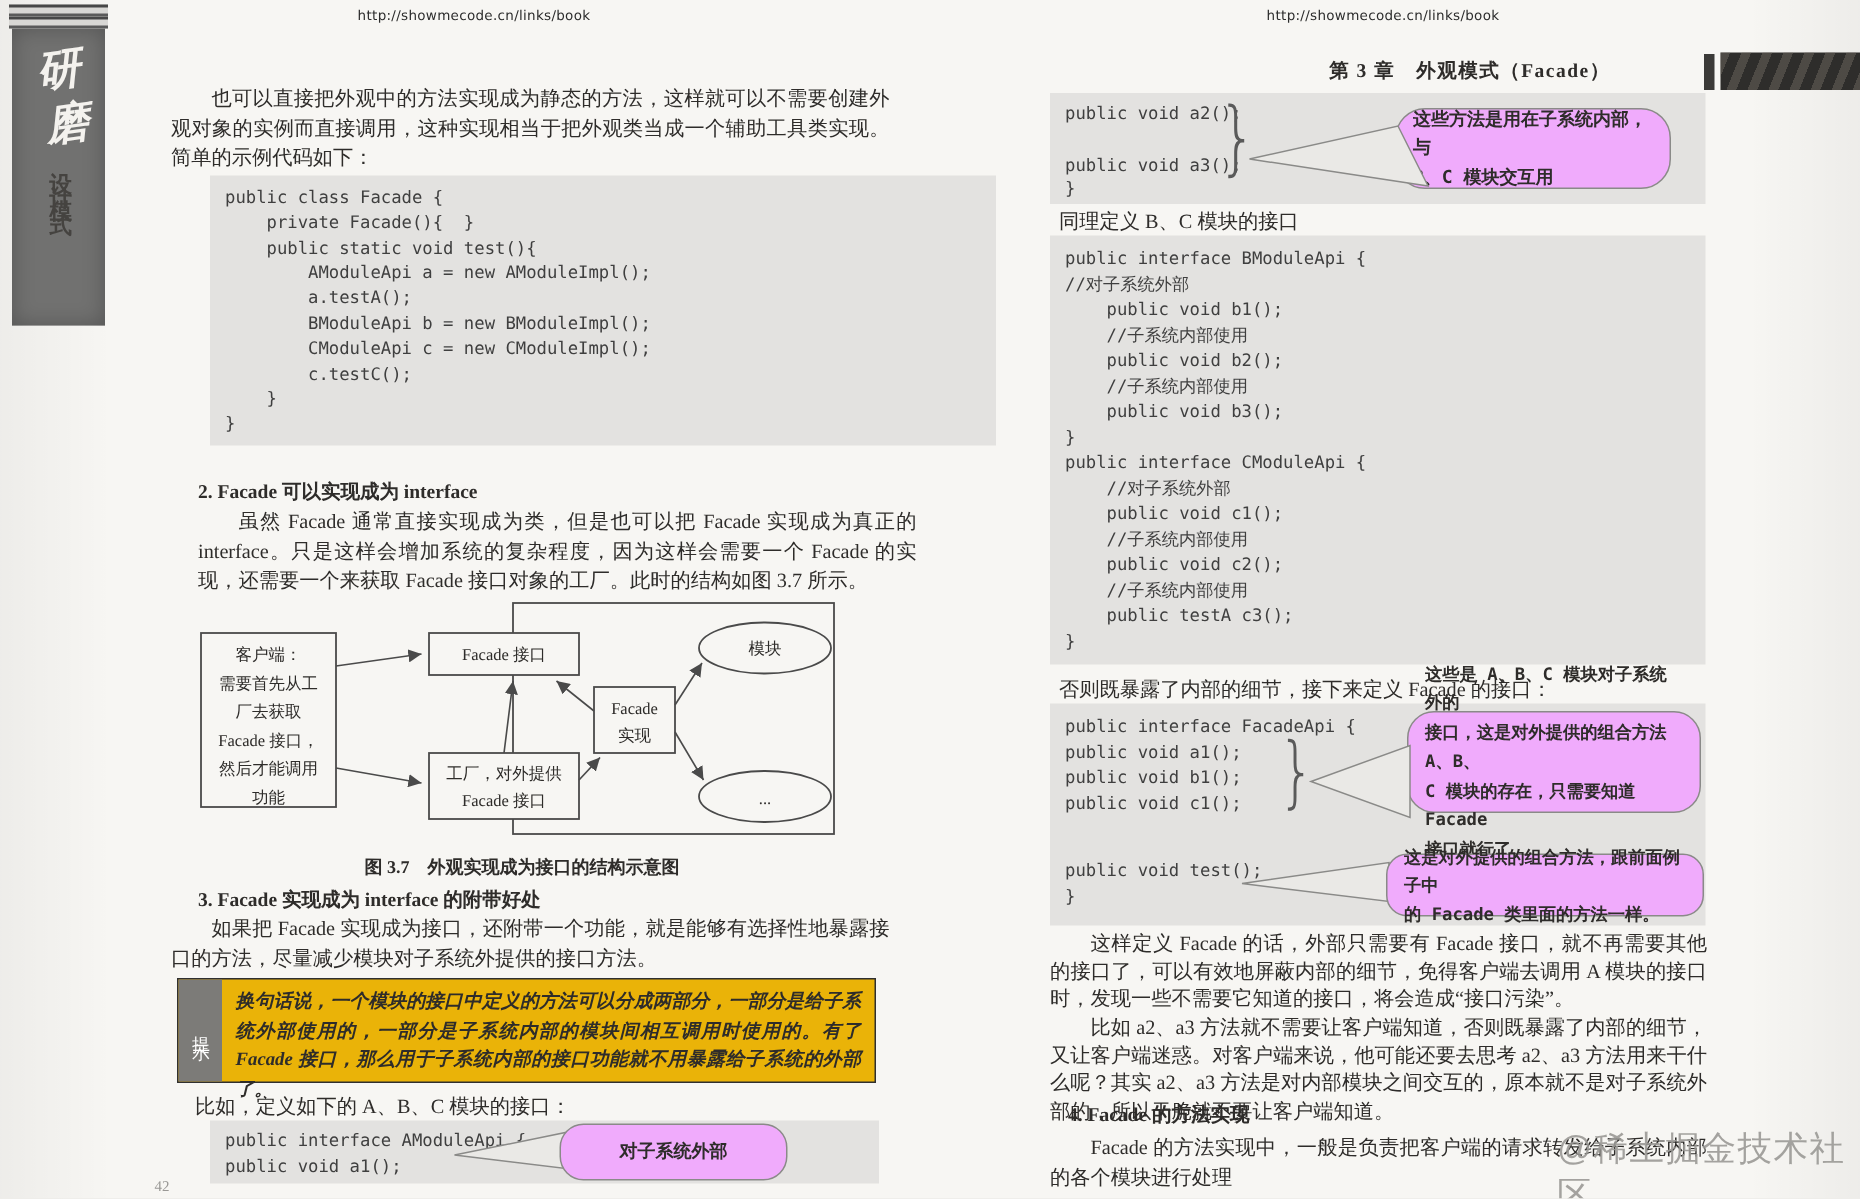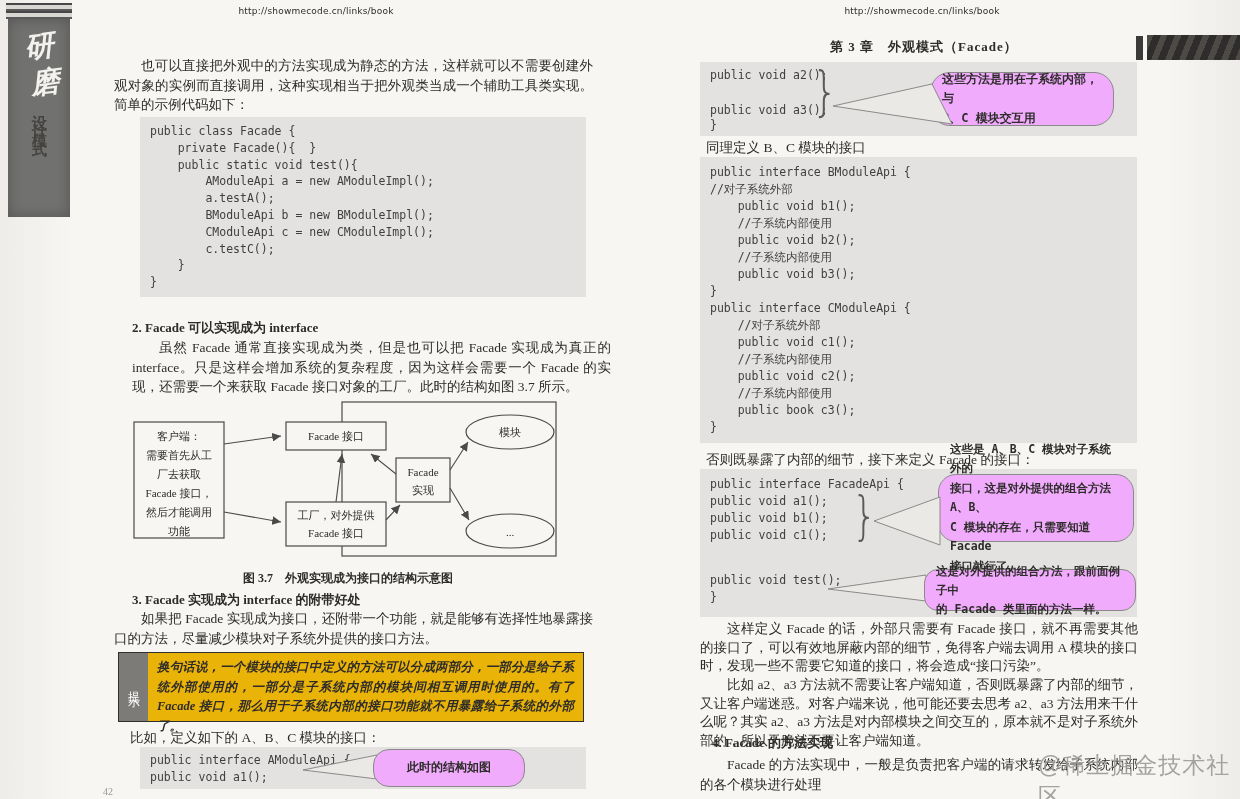--- a/index.html
+++ b/index.html
@@ -39,21 +39,21 @@
   #figure-svg text{font-family:"Liberation Serif","DejaVu Serif",serif;font-size:11px;fill:#2e2c2a;}
   #fig-caption{width:440px;text-align:center;font-size:12px;font-weight:600;}
   
   #tip-box{display:flex;width:466px;height:70px;border:1.5px solid #2f2f2f;background:#eab308;box-sizing:border-box;}
   #tip-label{width:29px;background:#7c7b78;color:#fff;display:flex;align-items:center;justify-content:center;
       writing-mode:vertical-rl;text-orientation:upright;letter-spacing:6px;font-size:12px;
       font-family:"Liberation Sans","DejaVu Sans",sans-serif;}
   #tip-text{flex:1;padding:5px 9px;font-size:12.5px;font-weight:bold;font-style:italic;
       line-height:19.5px;text-align:justify;}
   
-  #chapter-header{left:830px;top:38px;width:300px;text-align:left;font-size:13px;font-weight:600;letter-spacing:1px;}
+  #chapter-header{left:830px;top:38px;width:300px;text-align:center;font-size:13px;font-weight:600;letter-spacing:1px;}
   #header-bar-thin{left:1136px;top:36px;width:7px;height:24px;background:#3b3a38;}
   #chapter-tab{left:1147px;top:35px;width:93px;height:25px;background:#2e2d2b;
       background-image:repeating-linear-gradient(112deg,rgba(125,118,108,.4) 0 6px,rgba(0,0,0,0) 6px 13px);}
   #watermark{left:1038px;top:750px;font-size:23px;color:#9b9a96;letter-spacing:1px;
       font-family:"Liberation Sans","DejaVu Sans",sans-serif;opacity:.9;}
   #page-num{left:103px;top:786px;font-size:10px;color:#9a9996;}
 </style>
 </head>
 <body>
 
@@ -64,21 +64,21 @@
   <div class="abs" id="spine">
     <div class="spine-char spine-c1">研</div>
     <div class="spine-char spine-c2">磨</div>
     <div class="spine-sub">设计模式</div>
   </div>
 
   <div class="abs url" style="left:226px;top:6px;">http://showmecode.cn/links/book</div>
 
   <div class="abs para" style="left:114px;top:56px;width:479px;">也可以直接把外观中的方法实现成为静态的方法，这样就可以不需要创建外观对象的实例而直接调用，这种实现相当于把外观类当成一个辅助工具类实现。简单的示例代码如下：</div>
 
-  <div class="abs codeblock" style="left:140px;top:117px;width:446px;padding:6px 10px;box-sizing:border-box;">
+  <div class="abs codeblock" style="left:140px;top:117px;width:524px;padding:6px 10px;box-sizing:border-box;">
       <div class="code-line">public class Facade {</div>
       <div class="code-line">    private Facade(){  }</div>
       <div class="code-line">    public static void test(){</div>
       <div class="code-line">        AModuleApi a = new AModuleImpl();</div>
       <div class="code-line">        a.testA();</div>
       <div class="code-line">        BModuleApi b = new BModuleImpl();</div>
       <div class="code-line">        CModuleApi c = new CModuleImpl();</div>
       <div class="code-line">        c.testC();</div>
       <div class="code-line">    }</div>
       <div class="code-line">}</div>
@@ -137,21 +137,21 @@
   <div class="abs" style="left:130px;top:729px;font-size:13.5px;">比如，定义如下的 A、B、C 模块的接口：</div>
 
   <div class="abs codeblock" style="left:140px;top:747px;width:446px;height:42px;padding:5px 10px;box-sizing:border-box;">
     <div>
         <div class="code-line">public interface AModuleApi {</div>
         <div class="code-line">public void a1();</div>
       </div>
     <svg class="tailsvg" width="446" height="50">
       <polygon points="163,23 237,8 237,32" fill="#eae9e6" stroke="#8a8a88" stroke-width="1"></polygon>
     </svg>
-    <div class="bubble" style="left:233px;top:2px;width:152px;height:38px;align-items:center;">此时的结构如图</div>
+    <div class="bubble" style="left:233px;top:2px;width:152px;height:38px;align-items:center;">对子系统外部</div>
   </div>
 
   <div class="abs" id="page-num">42</div>
 
   <div class="abs url" style="left:832px;top:6px;">http://showmecode.cn/links/book</div>
   <div class="abs" id="chapter-header">第 3 章　外观模式（Facade）</div>
   <div class="abs" id="header-bar-thin"></div>
   <div class="abs" id="chapter-tab"></div>
 
   <div class="abs codeblock" style="left:700px;top:62px;width:437px;height:74px;">
@@ -178,21 +178,21 @@
       <div class="code-line">    public void b2();</div>
       <div class="code-line">    //子系统内部使用</div>
       <div class="code-line">    public void b3();</div>
       <div class="code-line">}</div>
       <div class="code-line">public interface CModuleApi {</div>
       <div class="code-line">    //对子系统外部</div>
       <div class="code-line">    public void c1();</div>
       <div class="code-line">    //子系统内部使用</div>
       <div class="code-line">    public void c2();</div>
       <div class="code-line">    //子系统内部使用</div>
-      <div class="code-line">    public book c3();</div>
+      <div class="code-line">    public testA c3();</div>
       <div class="code-line">}</div>
     </div>
 
   <div class="abs" style="left:706px;top:451px;font-size:13.5px;">否则既暴露了内部的细节，接下来定义 Facade 的接口：</div>
 
   <div class="abs codeblock lh17" style="left:700px;top:469px;width:437px;height:148px;padding:7px 10px;box-sizing:border-box;">
     <div>
         <div class="code-line">public interface FacadeApi {</div>
         <div class="code-line">public void a1();</div>
         <div class="code-line">public void b1();</div>

